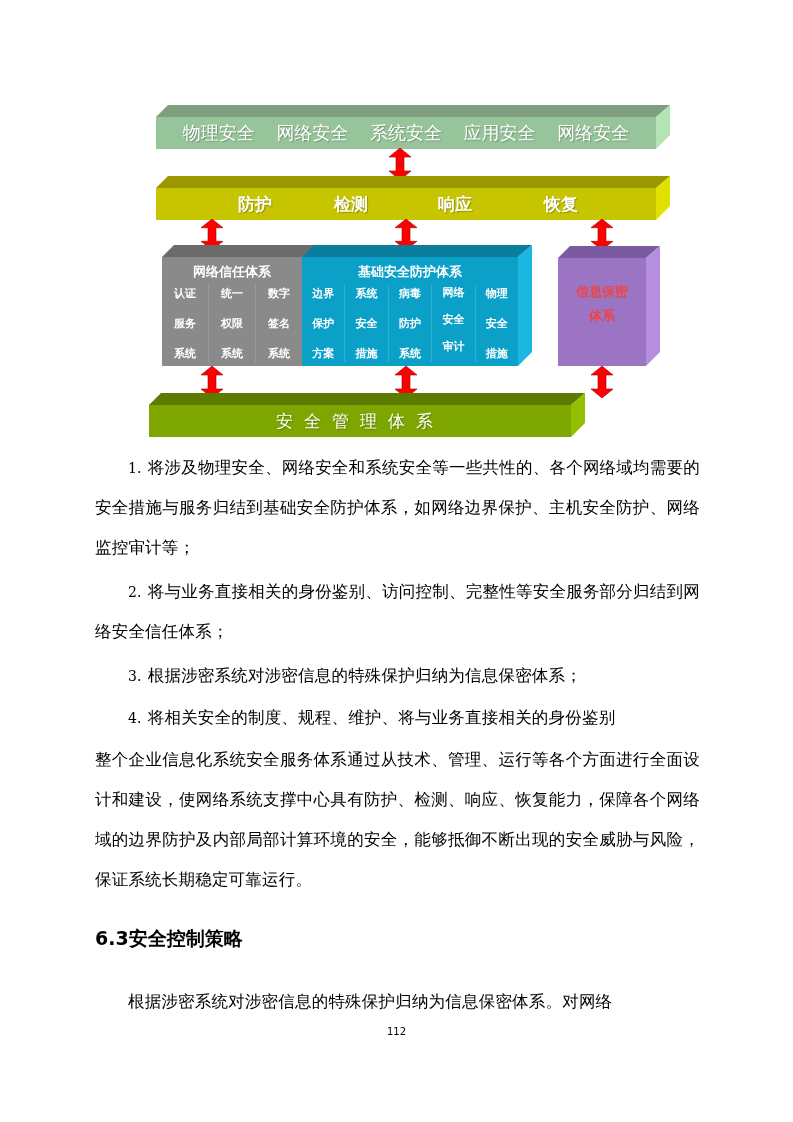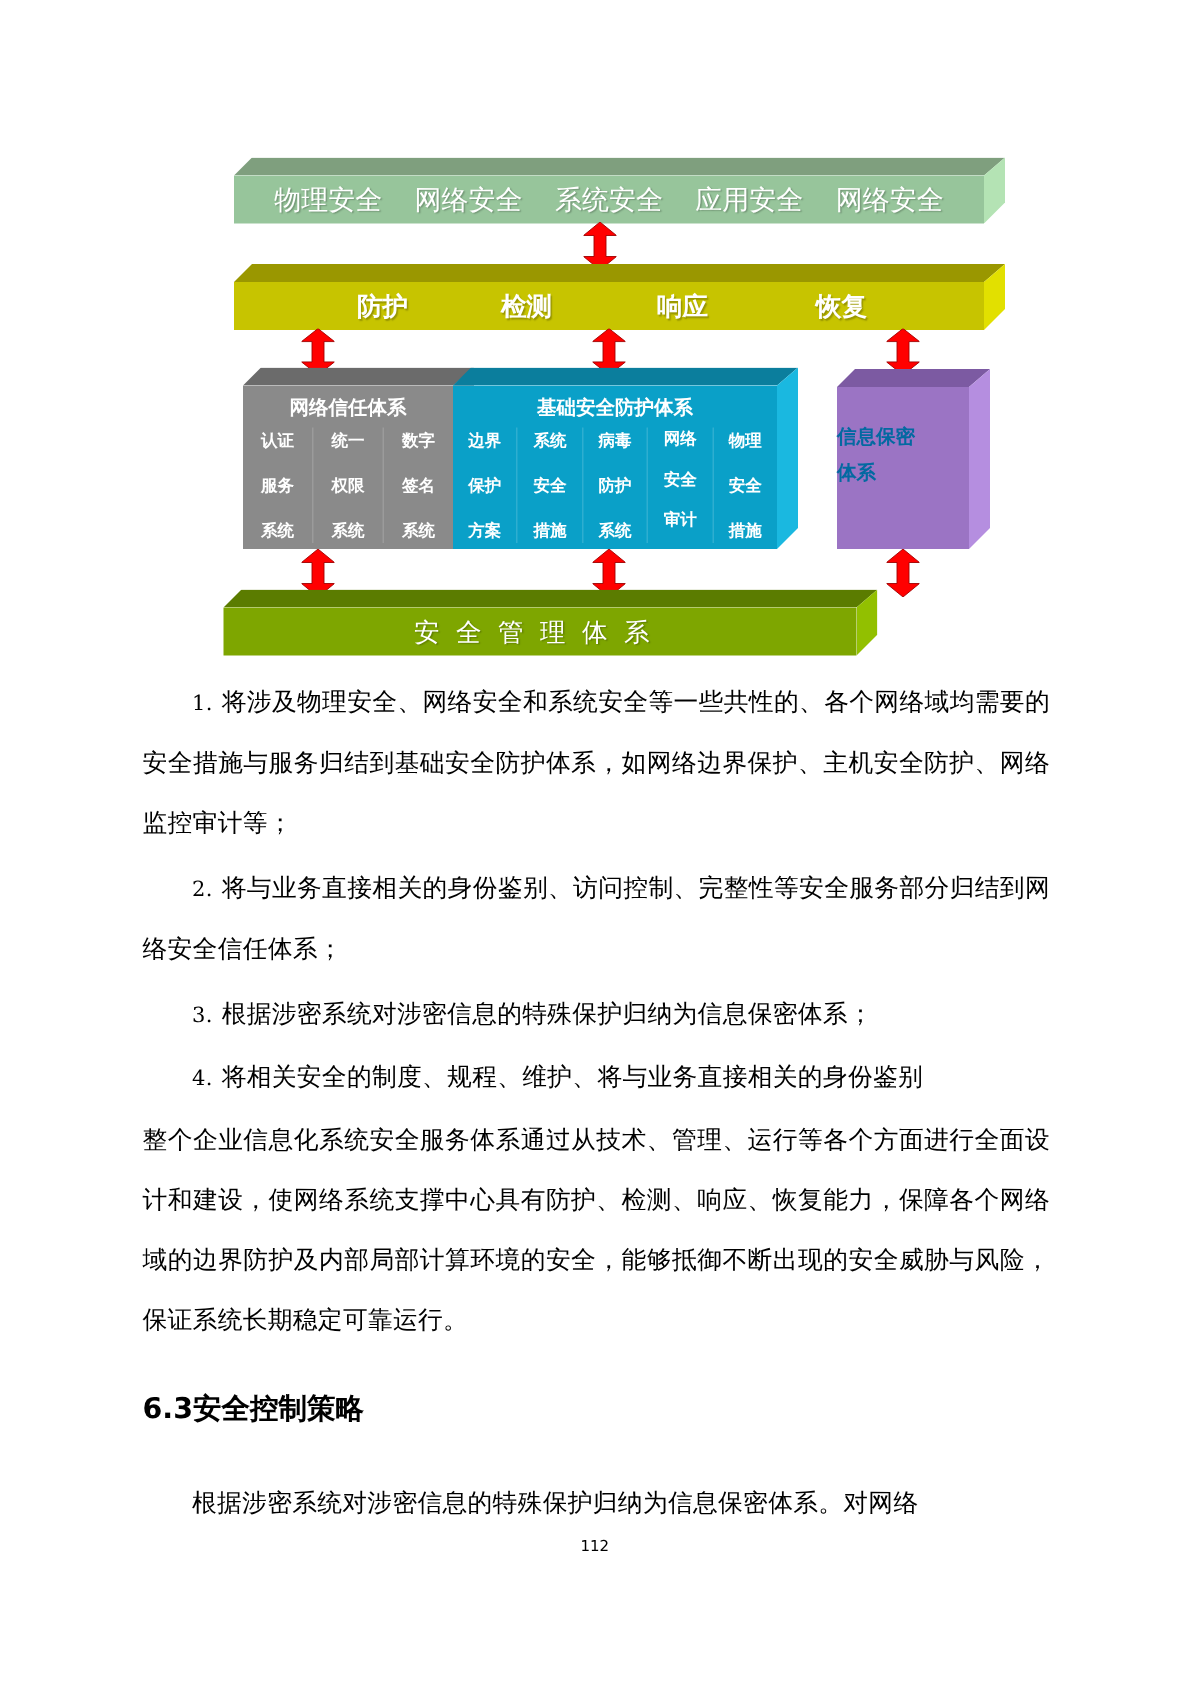--- a/index.html
+++ b/index.html
@@ -65,21 +65,21 @@
   #box-base .topface { background: #0b7e9d; }
   #box-base .sideface { background: #1ab8e0; }
   #box-base .box-col { font-size: 11px; }
   #box-base .box-col.dense { justify-content: space-evenly; }
 
   #box-secret { left: 558px; top: 246px; width: 102px; height: 120px; }
   #box-secret .front { background: #9b74c4; }
   #box-secret .topface { background: #7c5aa2; }
   #box-secret .sideface { background: #b58ee0; }
   #box-secret .secret-label { position: absolute; left: 0; right: 14px; top: 34px;
-                              color: #0369a1; text-align: left; line-height: 24px;
+                              color: #ef4444; text-align: center; line-height: 24px;
                               font-family: "DejaVu Sans", "Liberation Sans", sans-serif;
                               font-weight: bold; font-size: 13px; }
 
   
   .arrow { position: absolute; width: 22px; }
   .arrow svg { display: block; width: 100%; height: 100%; }
 
   
   .para { position: absolute; left: 95px; width: 605px; font-size: 16.5px;
           line-height: 40px; letter-spacing: 0.2px; text-align: justify; }

